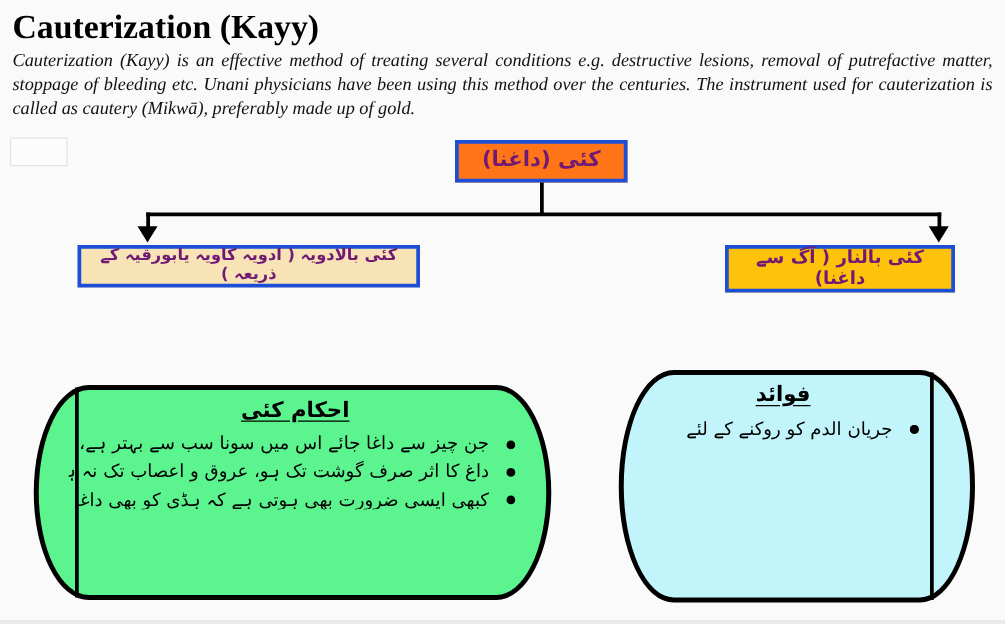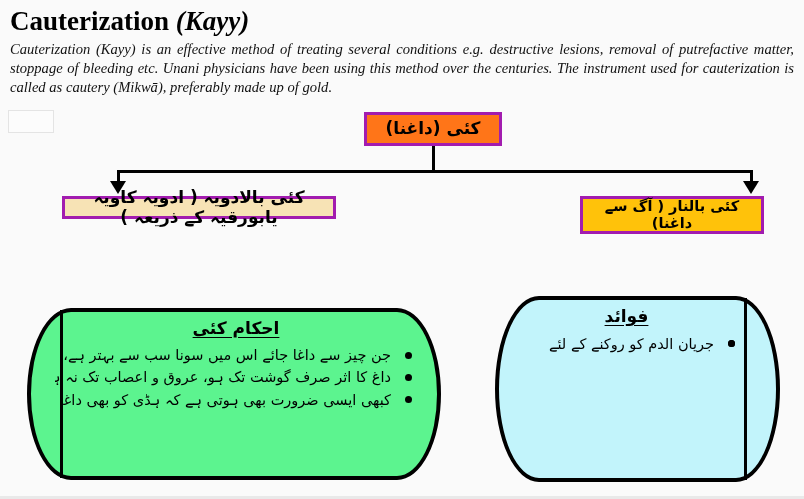--- a/index.html
+++ b/index.html
@@ -31,21 +31,20 @@
     position: absolute;
     left: 10px; top: 6px;
     font-family: "Liberation Serif", serif;
     font-size: 27px;
     font-weight: bold;
     color: #000;
     letter-spacing: 0px;
     white-space: nowrap;
   }
   .title .it {
-    font-style: italic;
   }
 
   .para {
     position: absolute;
     left: 10px; top: 40px;
     width: 784px;
     font-family: "Liberation Serif", serif;
     font-size: 14.6px;
     line-height: 19px;
     color: #111;
@@ -60,43 +59,43 @@
     left: 8px; top: 110px;
     width: 44px; height: 21px;
     border: 1px solid #e4e4e4;
     background: #fcfcfc;
   }
 
   
   .fc-box {
     position: absolute;
     box-sizing: border-box;
-    border: 3px solid #a21caf;
+    border: 3px solid #1d4ed8;
     display: flex;
     align-items: center;
     justify-content: center;
     direction: rtl;
     font-family: "DejaVu Sans", "Liberation Sans", sans-serif;
     font-weight: bold;
-    color: #000000;
+    color: #701a75;
     text-align: center;
     line-height: 1.15;
   }
 
   #box-root {
     left: 364px; top: 112px;
     width: 138px; height: 34px;
     background: #ff7518;
     font-size: 17px;
   }
   #box-left {
     left: 62px; top: 196px;
-    width: 274px; height: 23px;
+    width: 274px; height: 34px;
     background: #f7e3b5;
-    font-size: 17px;
+    font-size: 13px;
   }
   #box-right {
     left: 580px; top: 196px;
     width: 184px; height: 38px;
     background: #ffc20a;
     font-size: 14.5px;
   }
 
   
   .ln { position: absolute; background: #000; }

